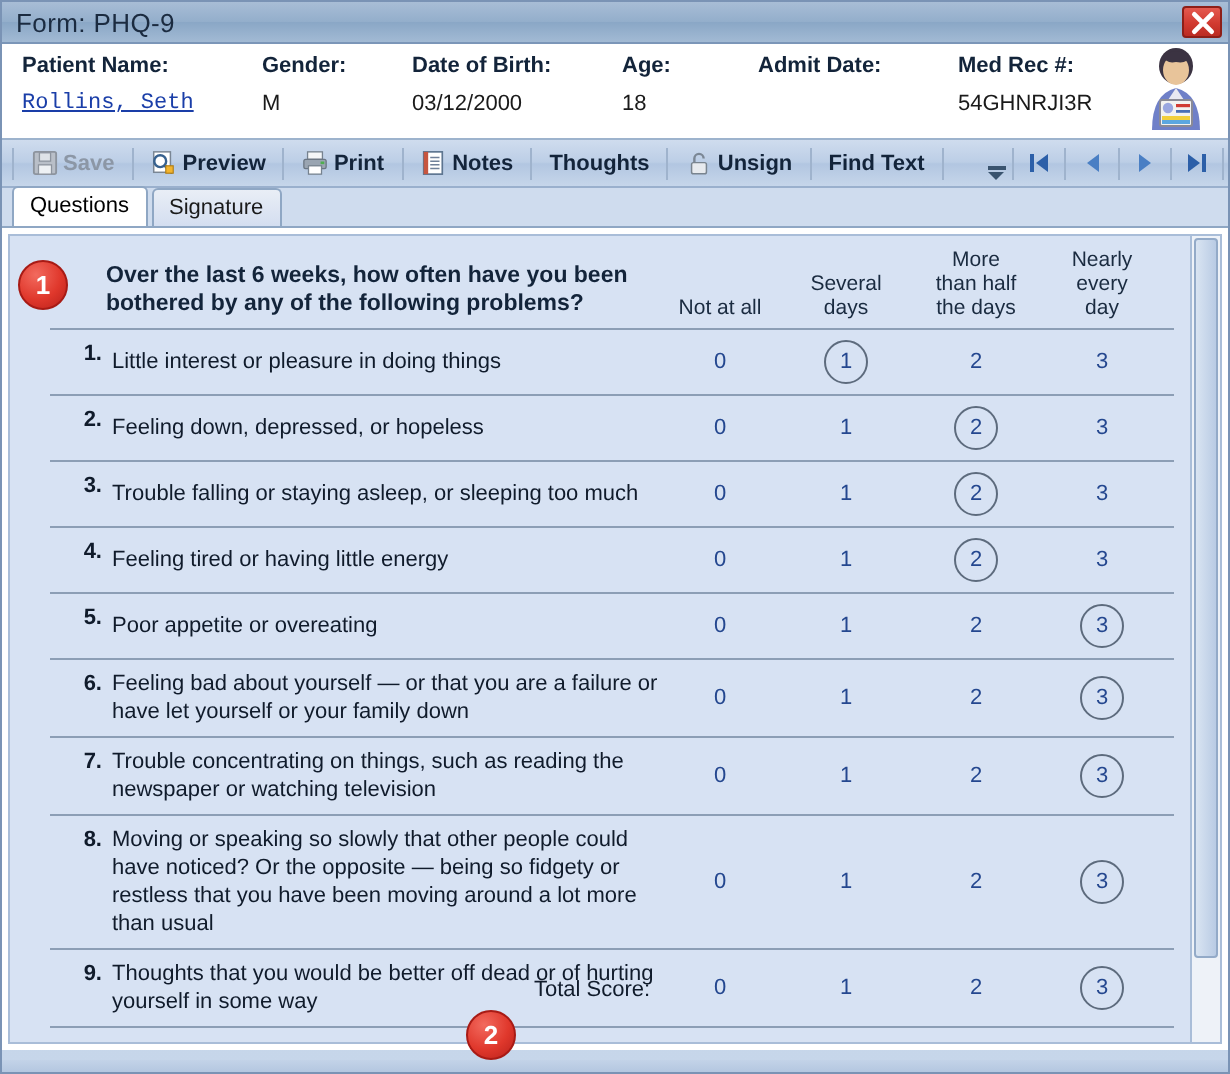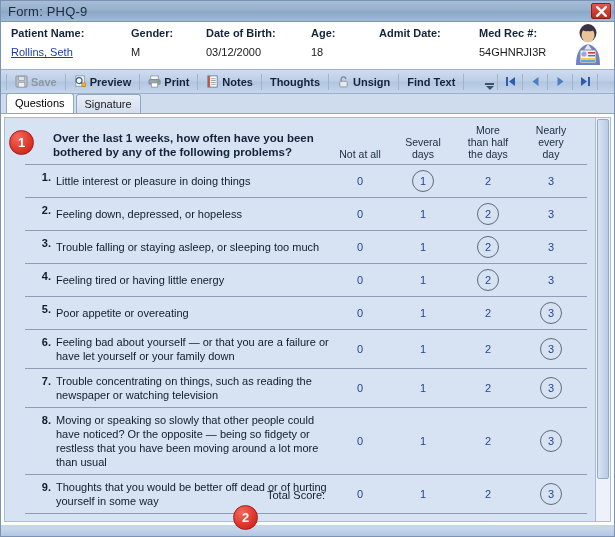--- a/index.html
+++ b/index.html
@@ -58,34 +58,35 @@
   .ph-label {
     font-size: 11px; font-weight: bold; color: #13243a;
     white-space: nowrap; line-height: 15px;
   }
   .ph-value {
     font-size: 11px; color: #1a1a1a;
     line-height: 16px; margin-top: 3px;
     white-space: nowrap;
   }
   .ph-value.link {
-    color: #1a3ea8; text-decoration: underline; cursor: pointer;
+    color: #1a3ea8; text-decoration: underline; cursor: pointer; font-family: Liberation Mono, monospace;
   }
   .avatar {
     position: absolute; right: 6px; top: 1px;
     width: 36px; height: 44px;
   }
 
   
   .toolbar {
     height: 24px;
     background: linear-gradient(to bottom,#cfdcee 0%,#bccee6 48%,#b2c6e1 52%,#c6d6ea 100%);
     border-bottom: 1px solid #9ab0cd;
     display: flex; align-items: center;
     padding-left: 3px;
+    justify-content: space-between;
   }
   .tb-btn {
     display: flex; align-items: center; gap: 3px;
     height: 20px; padding: 0 5px;
     font-size: 11px; font-weight: bold; color: #13243a;
     white-space: nowrap; cursor: pointer;
     border: 1px solid transparent; border-radius: 2px;
   }
   .tb-btn.disabled { color: #8c97a6; cursor: default; }
   .tb-sep {
@@ -415,21 +416,21 @@
     <div class="tab active">Questions</div>
     <div class="tab">Signature</div>
   </div>
 
   <div class="form-area">
     <div class="form-panel">
 
       <div class="badge" id="badge1">1</div>
 
       <div class="q-header">
-        <div class="q-header-title">Over the last 1 weeks, how often have you been bothered by any of the following problems?</div>
+        <div class="q-header-title">Over the last 6 weeks, how often have you been bothered by any of the following problems?</div>
         <div class="col-head col-1">
           <div>Not at all</div>
         </div>
         <div class="col-head col-2">
           <div>Several</div>
           <div>days</div>
         </div>
         <div class="col-head col-3">
           <div>More</div>
           <div>than half</div>

